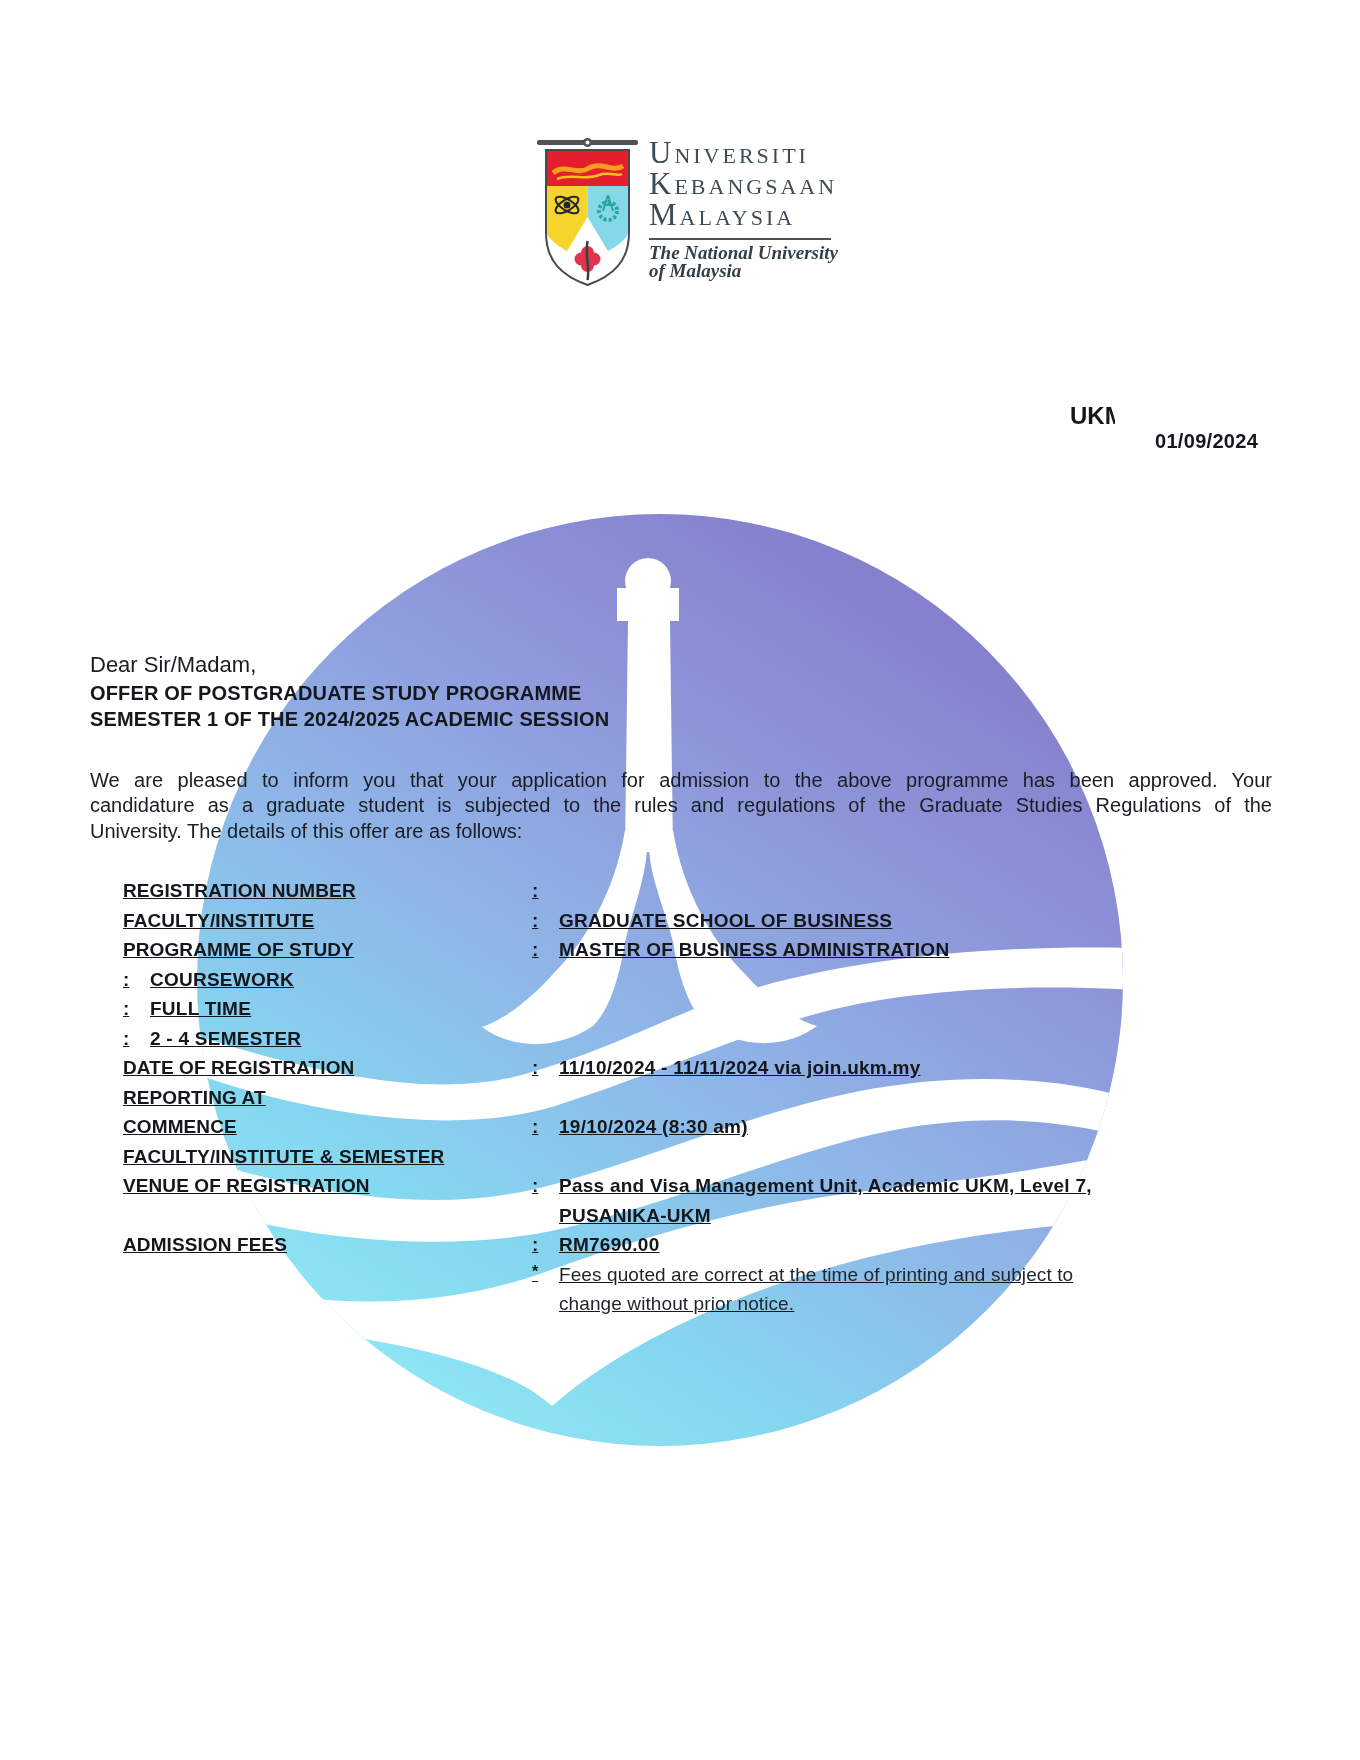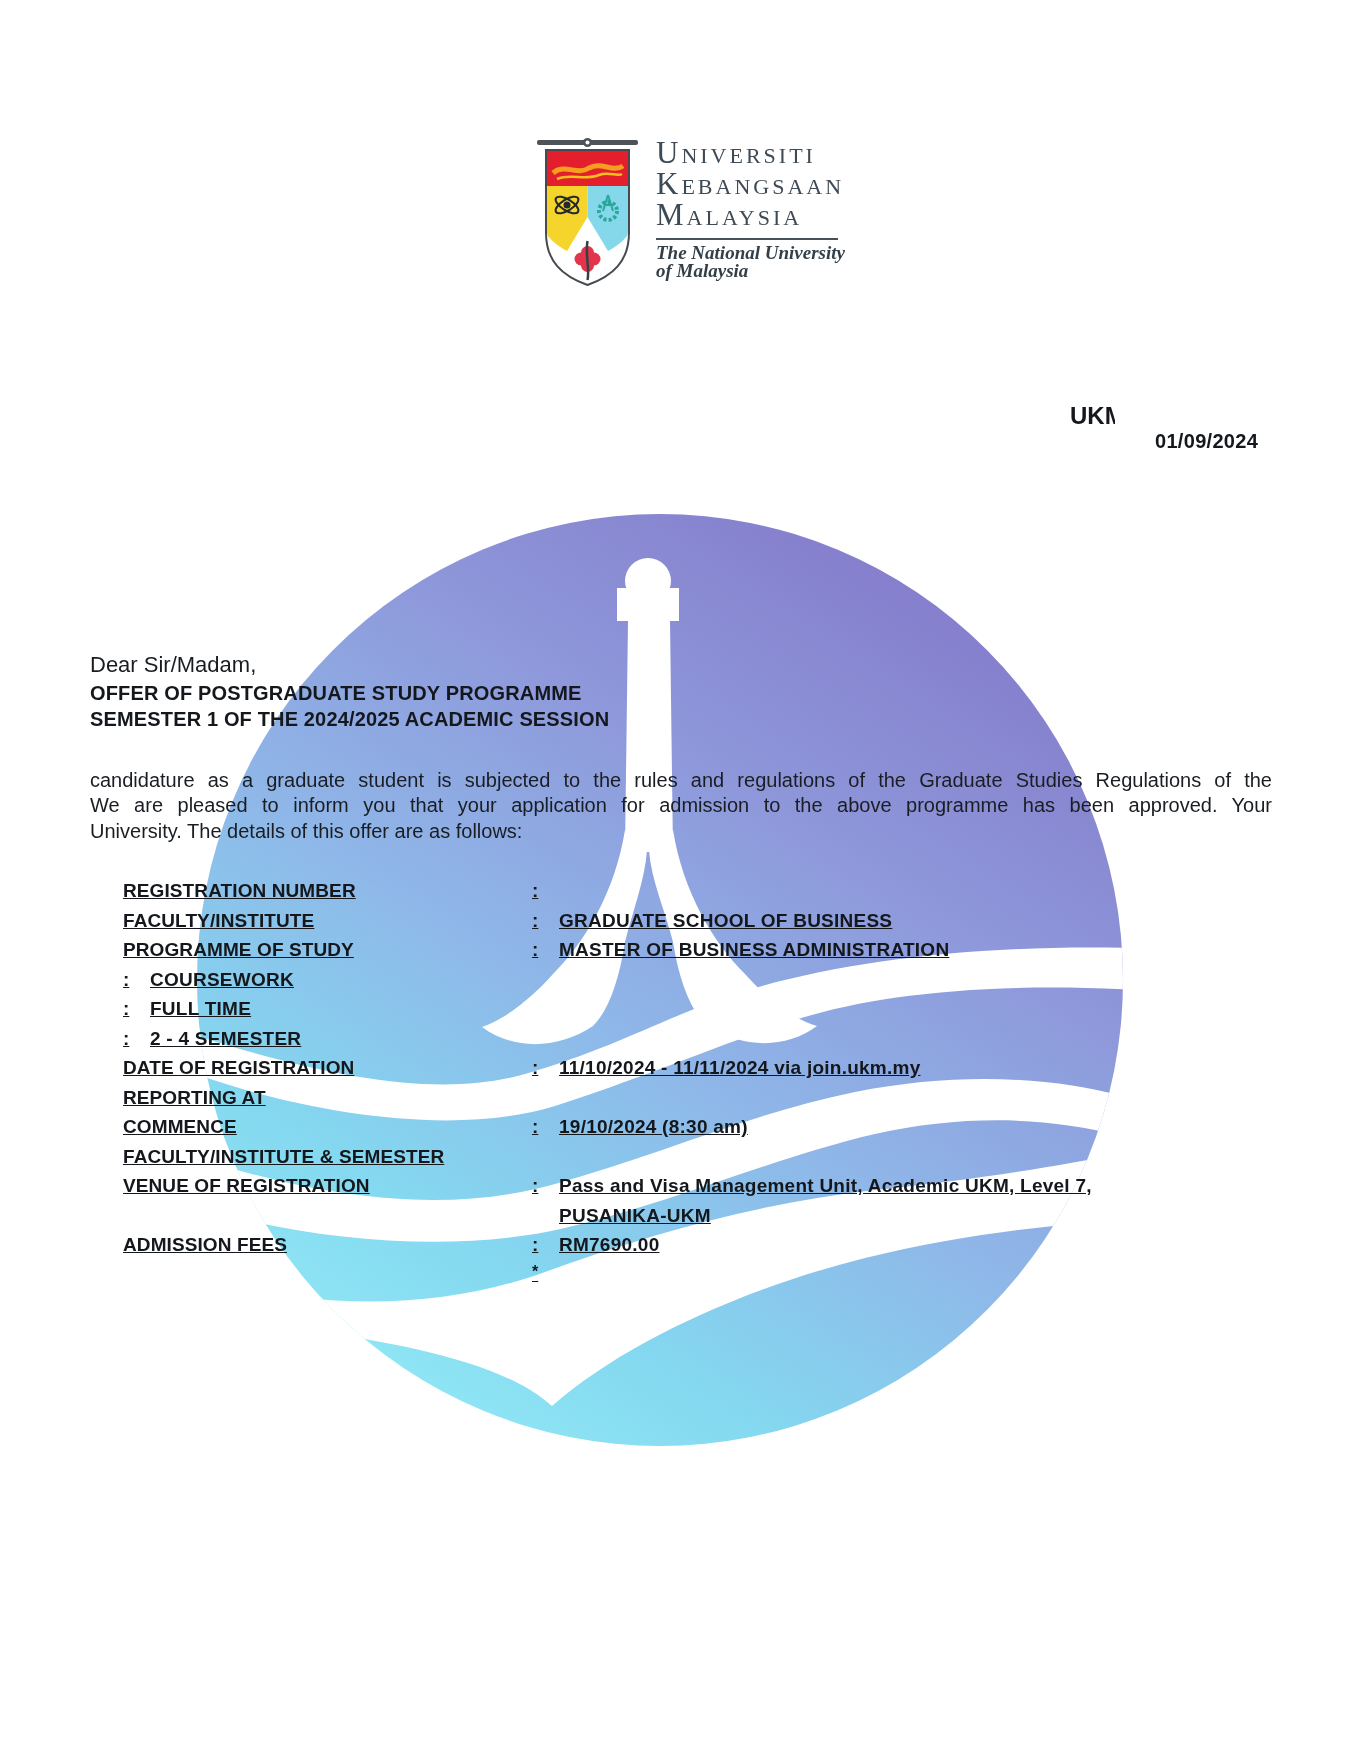--- a/index.html
+++ b/index.html
@@ -14,21 +14,21 @@
     color:#1a1e22;
   }
   
   .watermark{
     position:absolute;left:195px;top:512px;
     width:930px;height:936px;
   }
   
   .letterhead{
     position:absolute;left:537px;top:137px;
-    display:flex;gap:18px;justify-content:space-between;
+    display:flex;gap:11px;justify-content:space-between;
   }
   .crest{width:101px;height:152px;flex:none;}
   .lh-text{padding-top:2px;}
   .uni-line{
     font-family:"Liberation Serif", serif;
     font-size:22px;line-height:28px;
     letter-spacing:3px;
     color:#3e4a55;
   }
   .uni-line::first-letter{font-size:31px;}
@@ -149,22 +149,22 @@
   <div class="ref-code">UKM</div>
   <div class="letter-date">01/09/2024</div>
 
   <div class="salutation">Dear Sir/Madam,</div>
   <div class="subject">
     <div>OFFER OF POSTGRADUATE STUDY PROGRAMME</div>
     <div>SEMESTER 1 OF THE 2024/2025 ACADEMIC SESSION</div>
   </div>
 
   <div class="para">
+    <div class="jl">We are pleased to inform you that your application for admission to the above programme has been approved. Your</div>
     <div class="jl">candidature as a graduate student is subjected to the rules and regulations of the Graduate Studies Regulations of the</div>
-    <div class="jl">We are pleased to inform you that your application for admission to the above programme has been approved. Your</div>
     <div>University. The details of this offer are as follows:</div>
   </div>
 
   <div class="details">
       <div class="d-row">
         <div class="d-label">
           <div>REGISTRATION NUMBER</div>
         </div>
         <div class="d-sep"><span>:</span></div>
         <div class="d-value"></div>
@@ -240,16 +240,20 @@
           <div>ADMISSION FEES</div>
         </div>
         <div class="d-sep"><span>:</span></div>
         <div class="d-value">
           <div>RM7690.00</div>
         </div>
       </div>
       <div class="d-row">
         <div class="d-label"></div>
         <div class="d-sep star"><span>*</span></div>
+        <div class="d-value reg">
+          <div>Fees quoted are correct at the time of printing and subject to</div>
+          <div>change without prior notice.</div>
+        </div>
       </div>
     </div>
 
 </div>
 
 </body></html>

